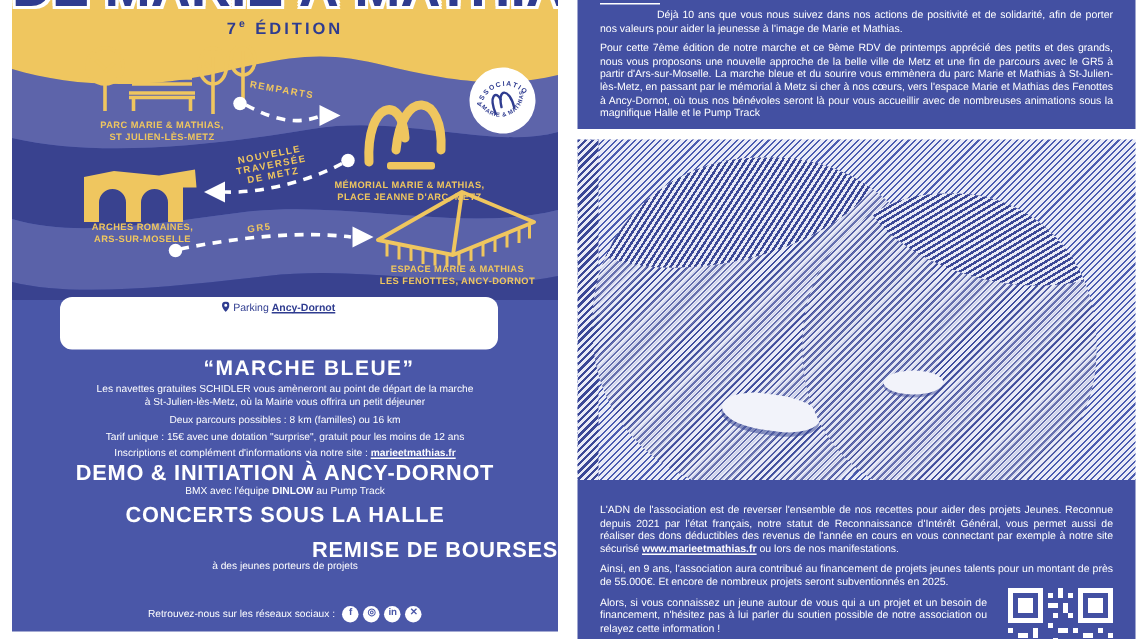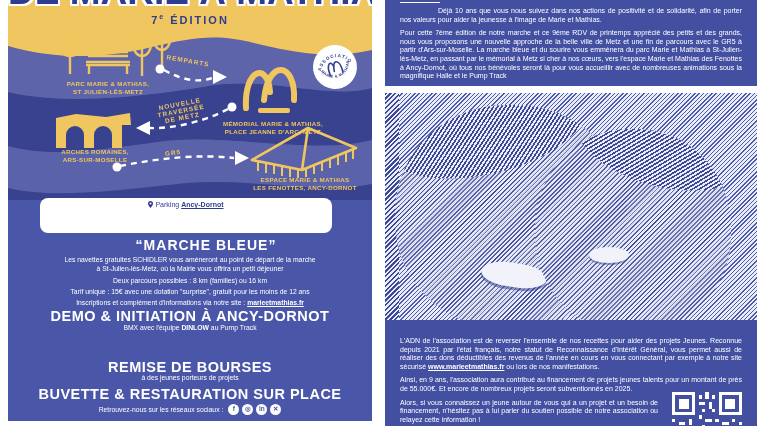--- a/index.html
+++ b/index.html
@@ -36,21 +36,21 @@
   .small-line { font-size:6.8px; line-height:9px; }
   .shuttle { top:255px; white-space:pre-line; }
   .parcours { top:276px; }
   .tarif { top:287px; }
   .inscriptions { top:298px; }
   .inscriptions b { text-decoration:underline; }
   .ev-title { font-weight:bold; font-size:14.5px; letter-spacing:.5px; }
   .ev-demo { top:308px;text-align:center; }
   .ev-demo-sub { top:323px; }
   .ev-concerts { top:336px; }
-  .ev-remise { top:359px; }
+  .ev-remise { top:359px;text-align:right; }
   .ev-remise-sub { top:373px; }
   .ev-buvette { top:386px; }
   .social-row { top:404px; display:flex; justify-content:center; align-items:center; gap:3px; }
   .social-row .lbl { font-size:6.8px; margin-right:2px; }
   .soc { width:11px; height:11px; border-radius:50%; background:#fff; color:#4A57A8;
     font-size:6.5px; font-weight:bold; display:inline-flex; align-items:center;
     justify-content:center; line-height:1; }
 
   
   .blue-box { position:absolute; left:385px; width:372px; background:#4350A2; color:#fff; }
@@ -204,23 +204,23 @@
 
   <div class="w march-title">“MARCHE BLEUE”</div>
   <div class="w small-line shuttle">Les navettes gratuites SCHIDLER vous amèneront au point de départ de la marche
 à St-Julien-lès-Metz, où la Mairie vous offrira un petit déjeuner</div>
   <div class="w small-line parcours">Deux parcours possibles : 8 km (familles) ou 16 km</div>
   <div class="w small-line tarif">Tarif unique : 15€ avec une dotation "surprise", gratuit pour les moins de 12 ans</div>
   <div class="w small-line inscriptions"><span>Inscriptions et complément d'informations via notre site : </span><b>marieetmathias.fr</b></div>
 
   <div class="w ev-title ev-demo">DEMO &amp; INITIATION À ANCY-DORNOT</div>
   <div class="w small-line ev-demo-sub"><span>BMX avec l'équipe </span><b>DINLOW</b><span> au Pump Track</span></div>
+  <div class="w ev-title ev-concerts">CONCERTS SOUS LA HALLE</div>
   <div class="w ev-title ev-remise">REMISE DE BOURSES</div>
   <div class="w small-line ev-remise-sub">à des jeunes porteurs de projets</div>
-  <div class="w ev-title ev-buvette">BUVETTE &amp; RESTAURATION SUR PLACE</div>
 
   <div class="w social-row">
     <span class="lbl">Retrouvez-nous sur les réseaux sociaux :</span>
     <span class="soc">f</span>
     <span class="soc">◎</span>
     <span class="soc">in</span>
     <span class="soc">✕</span>
   </div>
 </div>
 

